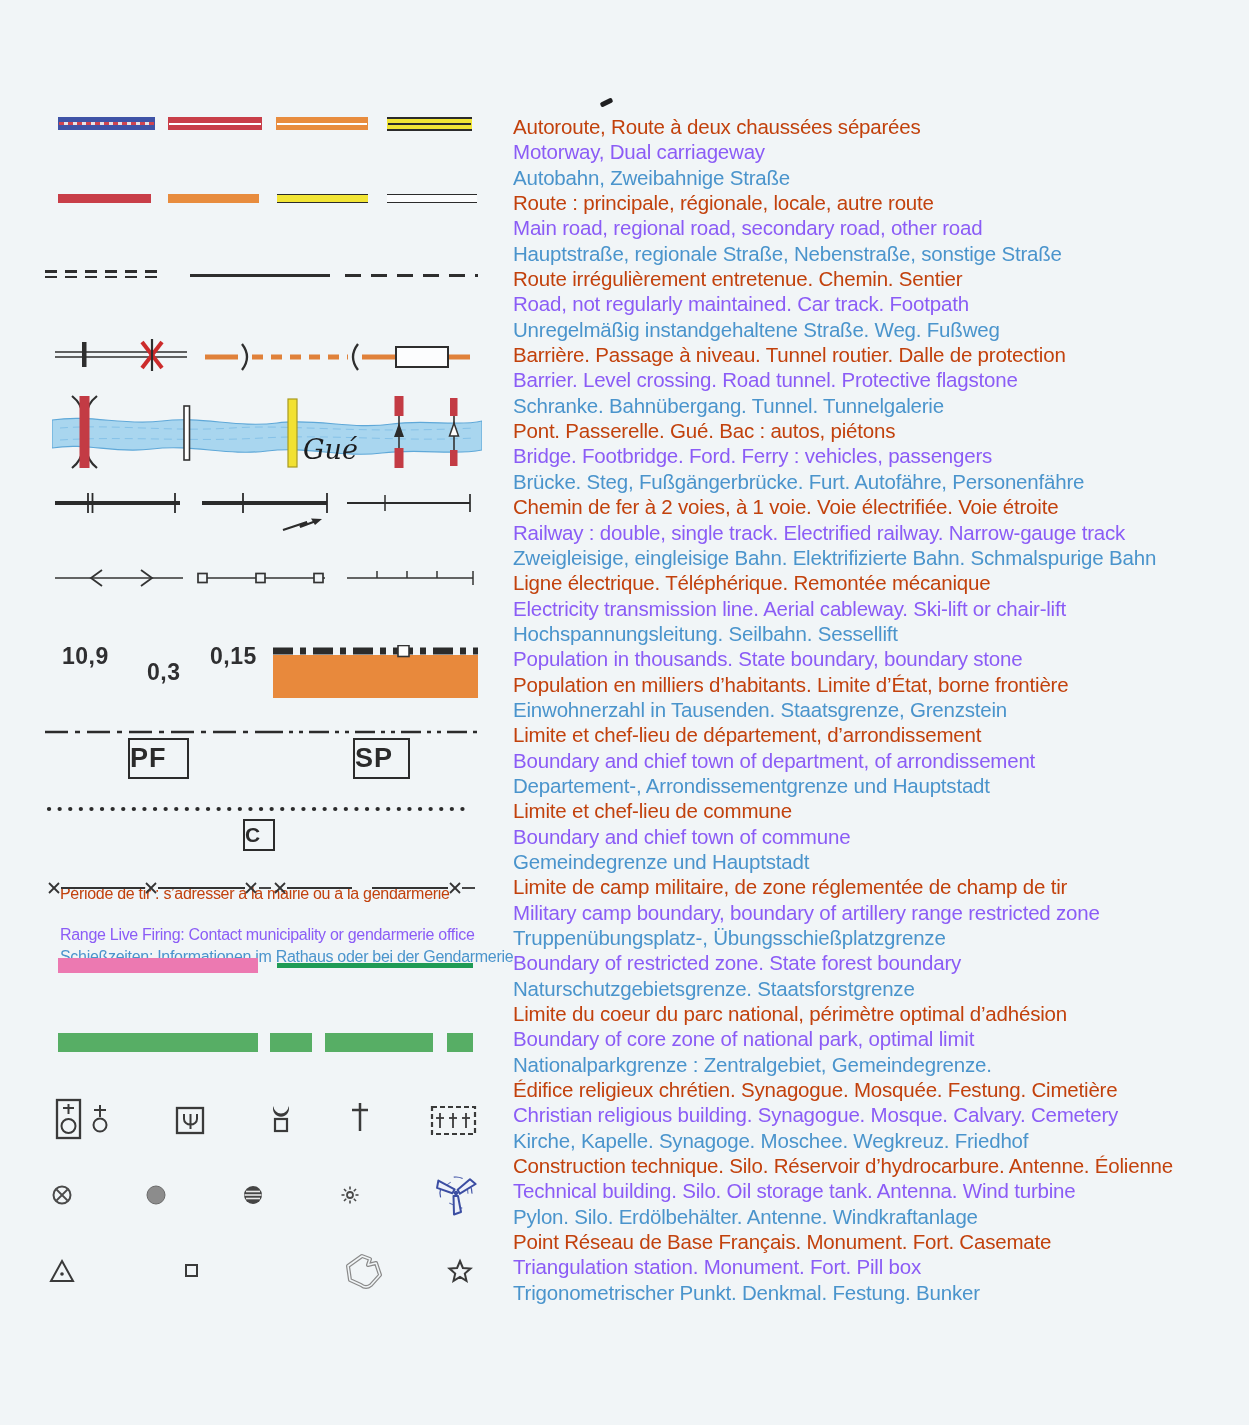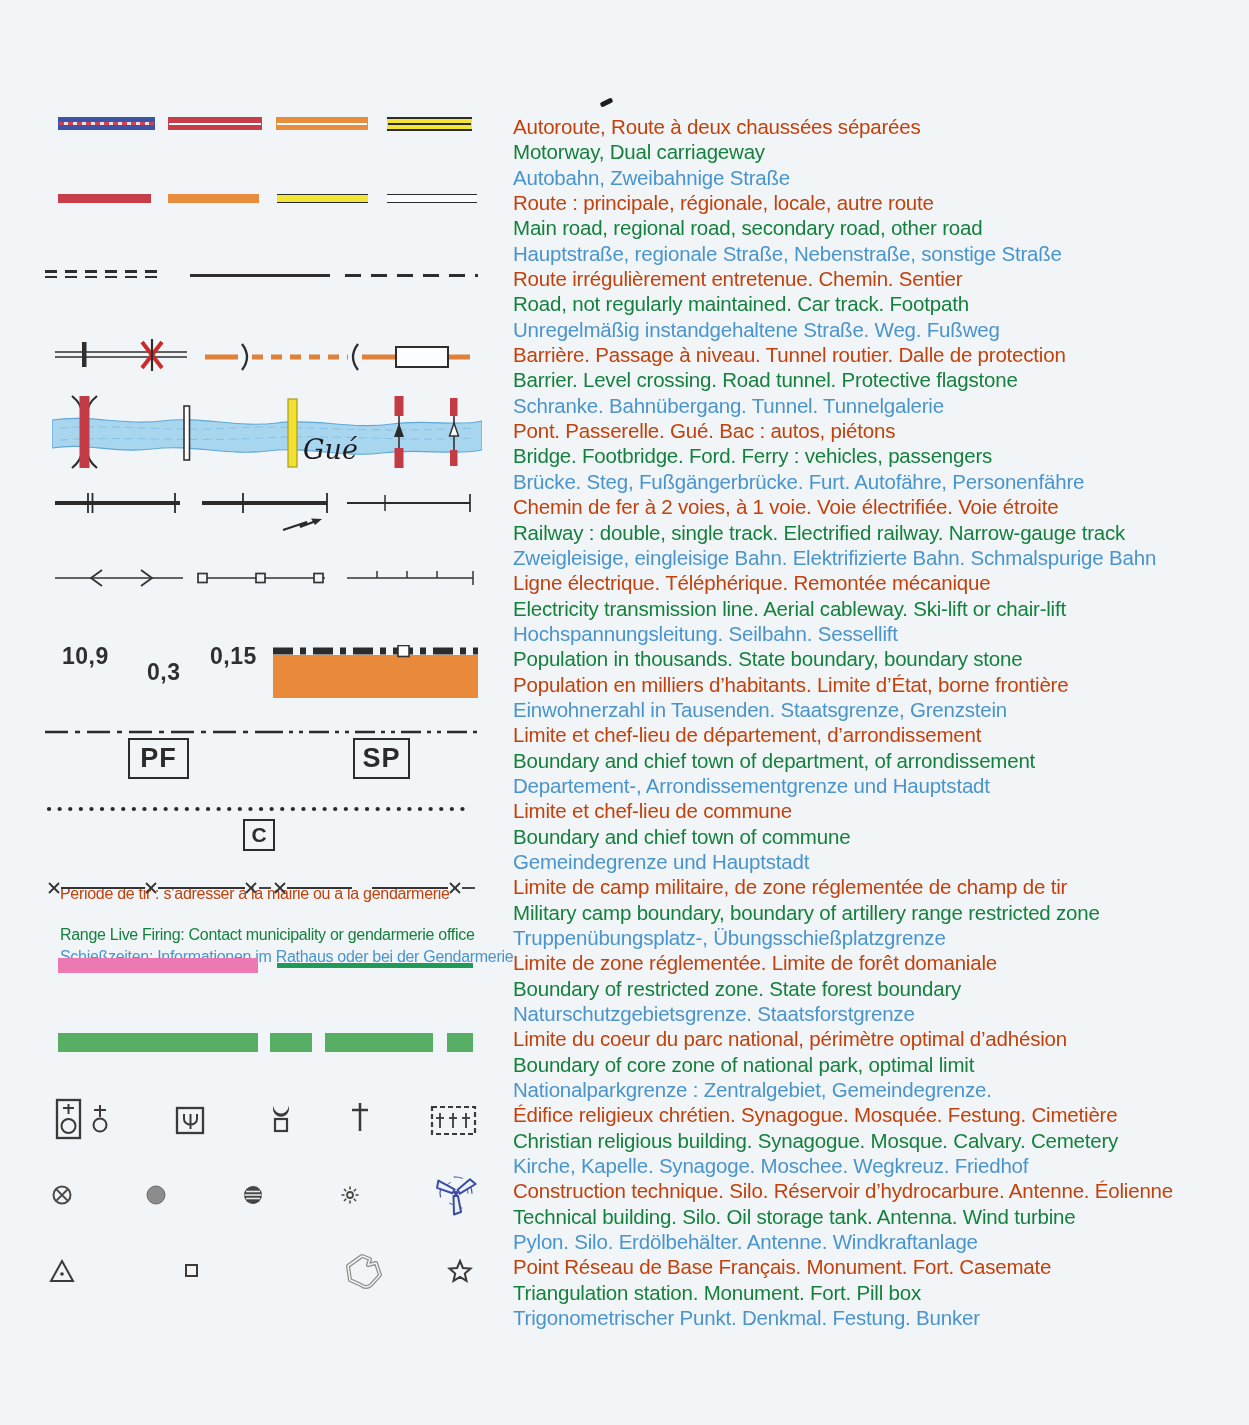--- a/index.html
+++ b/index.html
@@ -5,25 +5,25 @@
   html,body{margin:0;padding:0;}
   body{background:#dfe3e6;font-family:"Liberation Sans",sans-serif;}
   .page{position:relative;width:1249px;height:1425px;background:#f1f5f7;overflow:hidden;
         box-shadow:0 0 6px rgba(0,0,0,.2);}
   .sym{position:absolute;}
   .band{position:absolute;box-sizing:border-box;}
   .band .mid{position:absolute;left:1px;right:1px;top:50%;height:2px;margin-top:-1px;background:#fff;}
   .text-col{position:absolute;left:513px;top:114px;}
   .ln{white-space:nowrap;height:25.35px;line-height:25.35px;font-size:20.5px;letter-spacing:-0.2px;}
   .fr{color:#c2410c;}
-  .en{color:#15803d;}
+  .en{color:#8b5cf6;}
   .de{color:#4a94cc;}
   .numpop{position:absolute;font-weight:bold;font-size:23px;color:#2f2f31;letter-spacing:0.5px;}
   .labelbox{position:absolute;border:2.5px solid #2b2b2b;color:#2b2b2b;font-weight:bold;
-            display:flex;align-items:center;justify-content:center;background:transparent;}
+            display:flex;align-items:center;background:transparent;}
   .mil-note{position:absolute;font-size:16px;letter-spacing:-0.3px;white-space:nowrap;margin-top:29px;}
   .gue{position:absolute;font-family:"DejaVu Serif",serif;font-style:italic;font-size:27px;color:#1c1c1e;}
   .speck{position:absolute;left:600px;top:100px;width:13px;height:5px;background:#1f1f21;
          border-radius:2px;transform:rotate(-25deg);}
   svg{display:block;}
 </style>
 </head>
 <body>
 
 <div class="page">
@@ -321,21 +321,20 @@
     <div class="ln de">Einwohnerzahl in Tausenden. Staatsgrenze, Grenzstein</div>
     <div class="ln fr">Limite et chef-lieu de département, d’arrondissement</div>
     <div class="ln en">Boundary and chief town of department, of arrondissement</div>
     <div class="ln de">Departement-, Arrondissementgrenze und Hauptstadt</div>
     <div class="ln fr">Limite et chef-lieu de commune</div>
     <div class="ln en">Boundary and chief town of commune</div>
     <div class="ln de">Gemeindegrenze und Hauptstadt</div>
     <div class="ln fr">Limite de camp militaire, de zone réglementée de champ de tir</div>
     <div class="ln en">Military camp boundary, boundary of artillery range restricted zone</div>
     <div class="ln de">Truppenübungsplatz-, Übungsschießplatzgrenze</div>
-    <div class="ln fr">Limite de zone réglementée. Limite de forêt domaniale</div>
     <div class="ln en">Boundary of restricted zone. State forest boundary</div>
     <div class="ln de">Naturschutzgebietsgrenze. Staatsforstgrenze</div>
     <div class="ln fr">Limite du coeur du parc national, périmètre optimal d’adhésion</div>
     <div class="ln en">Boundary of core zone of national park, optimal limit</div>
     <div class="ln de">Nationalparkgrenze : Zentralgebiet, Gemeindegrenze.</div>
     <div class="ln fr">Édifice religieux chrétien. Synagogue. Mosquée. Festung. Cimetière</div>
     <div class="ln en">Christian religious building. Synagogue. Mosque. Calvary. Cemetery</div>
     <div class="ln de">Kirche, Kapelle. Synagoge. Moschee. Wegkreuz. Friedhof</div>
     <div class="ln fr">Construction technique. Silo. Réservoir d’hydrocarbure. Antenne. Éolienne</div>
     <div class="ln en">Technical building. Silo. Oil storage tank. Antenna. Wind turbine</div>

